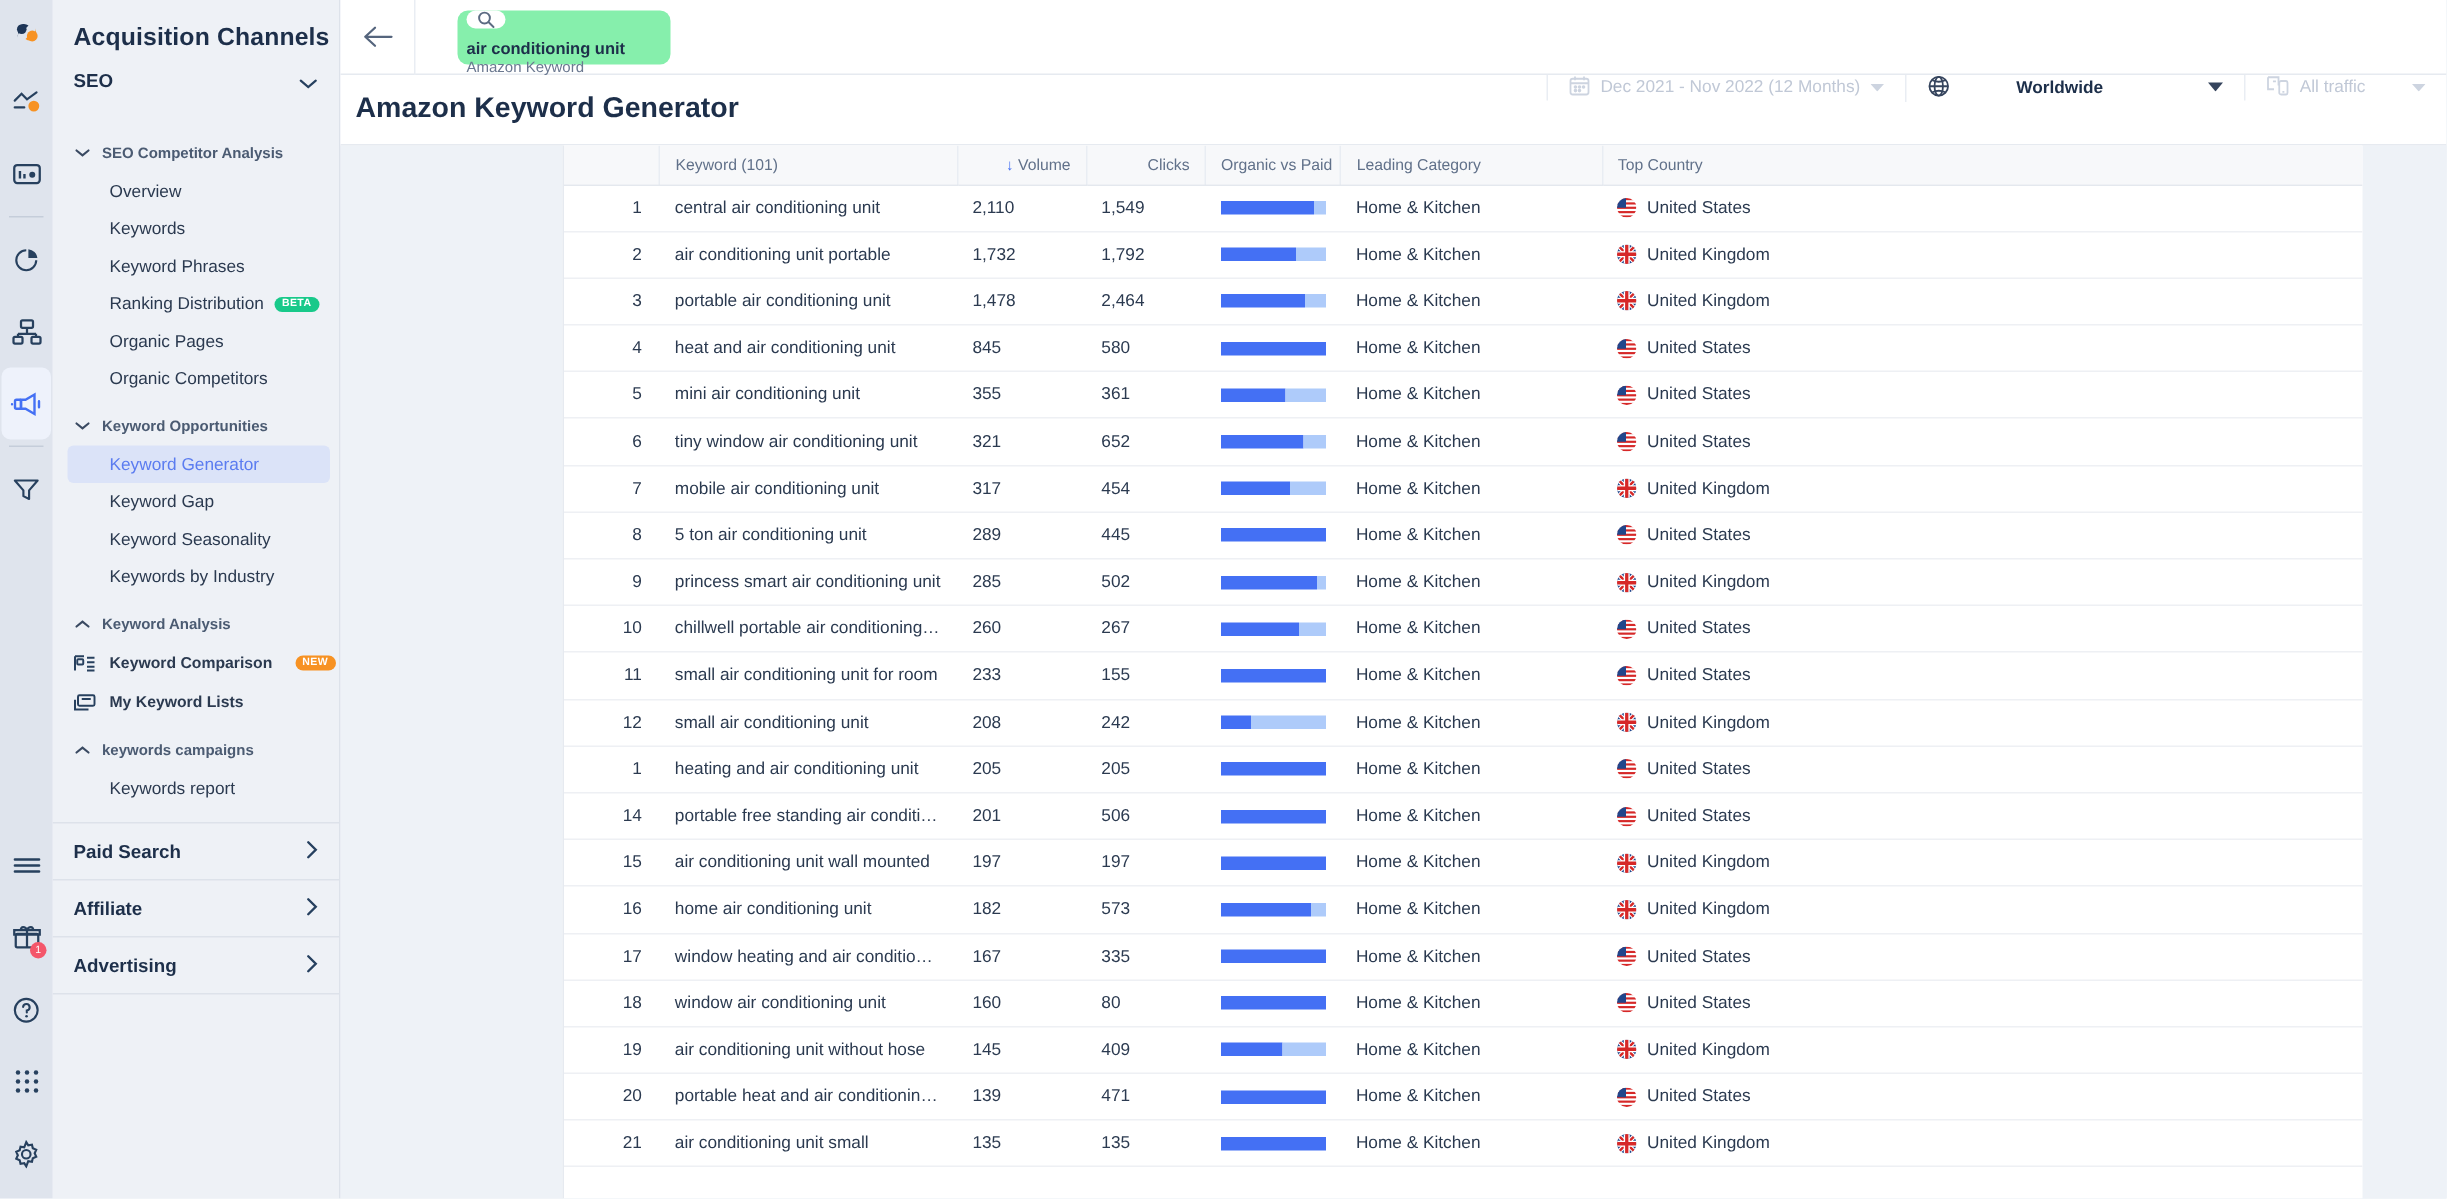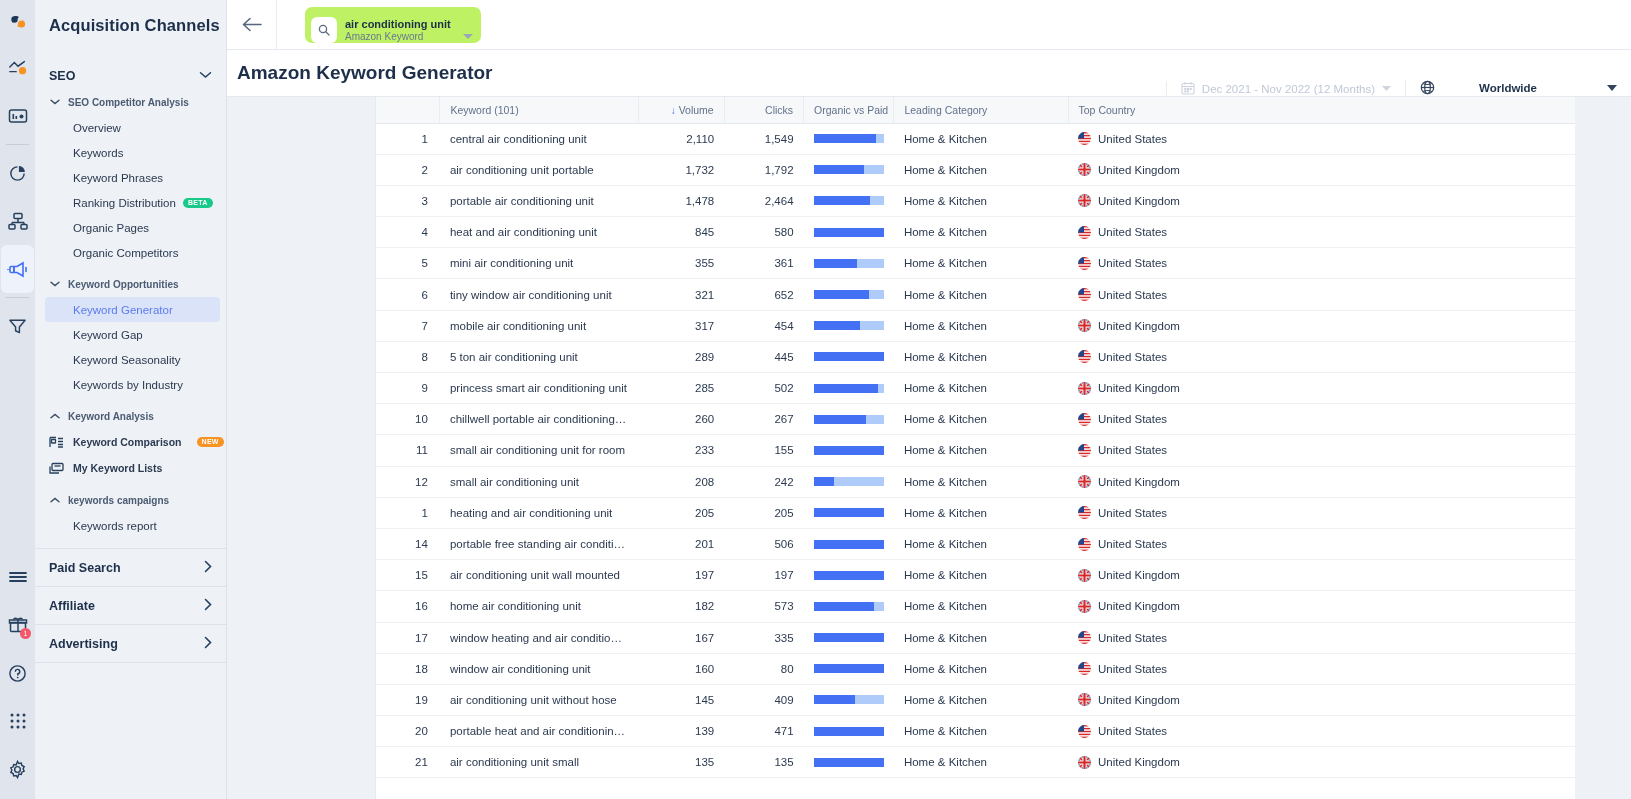--- a/index.html
+++ b/index.html
@@ -48,21 +48,21 @@
     width: 192px; flex: 0 0 192px; height: 799px;
     background: #eef1f6;
     border-right: 1px solid #dde2ea;
     overflow: hidden;
   }
   .side-title {
     font-size: 16.5px; font-weight: bold; color: #1d2f4a;
     padding: 16px 0 0 14px; letter-spacing: .1px;
   }
   .side-section {
-    display: flex; align-items: flex-end; justify-content: space-between;
+    display: flex; align-items: flex-start; justify-content: space-between;
     padding: 0 14px; height: 36px; margin-top: 12px;
   }
   .side-section .lbl { font-size: 12.5px; font-weight: bold; color: #1d2f4a; }
   .chev { color: #26405f; }
 
   .grp-head {
     display: flex; align-items: center; gap: 8px;
     padding: 0 14px 0 14px; height: 26px;
     font-size: 10px; color: #4b5b72; font-weight: bold;
     margin-top: 6px;
@@ -106,38 +106,38 @@
   .main { flex: 1 1 auto; height: 799px; background: #eef2f7; position: relative; }
   .topbar {
     height: 50px; background: #fff; display: flex; align-items: center;
     border-bottom: 1px solid #e6eaf0;
   }
   .back-btn {
     width: 50px; height: 50px; display: flex; align-items: center; justify-content: center;
     color: #55657d; border-right: 1px solid #e9edf3;
   }
   .searchbox {
-    display: flex; align-items: flex-end; gap: 8px;
-    background: #bef264; border-radius: 7px;
-    height: 36px; margin-left: 28px; padding: 0 8px 0 6px; min-width: 142px;
+    display: flex; align-items: flex-start; gap: 8px;
+    background: #86efac; border-radius: 7px;
+    height: 36px; margin-left: 28px; padding: 0 8px 0 6px; min-width: 142px; flex-direction: column;
   }
   .searchbox .sq {
     width: 26px; height: 26px; background: #fff; border-radius: 6px;
     display: flex; align-items: center; justify-content: center; color: #5b6b82;
   }
   .sb-txt .l1 { font-size: 11px; font-weight: bold; color: #1d2f4a; line-height: 13px; }
   .sb-txt .l2 { font-size: 10px; color: #6a7890; line-height: 12px; }
   .sb-caret { color: #9aa6b8; margin-left: 4px; }
 
   .pagehead {
     height: 47px; background: #fff; display: flex; align-items: center;
     border-bottom: 1px solid #e6eaf0; position: relative;
   }
   .pagetitle { font-size: 19px; font-weight: bold; color: #1d2f4a; padding-left: 10px; }
-  .filters { margin-left: auto; display: flex; align-items: flex-end; height: 47px; }
+  .filters { margin-left: auto; display: flex; align-items: flex-start; height: 47px; }
   .filt {
     display: flex; align-items: center; gap: 7px;
     padding: 0 14px; border-left: 1px solid #e9edf3;
     font-size: 11.5px; color: #c0c8d6;
   }
   .filt.active { color: #1d2f4a; font-weight: bold; gap: 44px; }
   .filt .dd { color: #c0c8d6; font-size: 8px; }
   .filt.active .dd { color: #35445d; }
   .filt.wide { min-width: 122px; }
 
@@ -155,21 +155,21 @@
     border-bottom: 1px solid #e4e8ee; border-right: 1px solid #e9edf3;
     text-align: left; padding: 0 10px; white-space: nowrap;
   }
   thead th.num { text-align: right; }
   thead th:last-child { border-right: none; }
   tbody td {
     height: 31.2px; font-size: 11.5px; color: #2b3a50;
     border-bottom: 1px solid #eef0f4; padding: 0 10px; white-space: nowrap;
     overflow: hidden; text-overflow: ellipsis;
   }
-  td.num { text-align: right; }
+  td.num { }
   td.idx { text-align: right; color: #2b3a50; padding-right: 12px; }
   .sortico { color: #4470f4; font-size: 10px; margin-right: 3px; }
 
   .c-idx { width: 58px; }
   .c-kw  { width: 180px; }
   .c-vol { width: 78px; }
   .c-clk { width: 72px; }
   .c-ovp { width: 82px; }
   .c-cat { width: 158px; }
   .c-ctr { width: 460px; }
@@ -470,20 +470,36 @@
                 <path d="M3.2 3.5q4.3 2 8.6 0M3.2 11.5q4.3-2 8.6 0"></path>
               </svg>
           </span>
           <span style="margin-right:26px">Worldwide</span>
           <span class="dd" style="margin-left:auto">
             <svg width="10" height="7" viewBox="0 0 10 7" fill="#35445d">
                 <path d="M0 1h10L5 7z"></path>
               </svg>
           </span>
         </div>
+        <div class="filt wide">
+          <span>
+            <svg width="15" height="14" viewBox="0 0 15 14" fill="none" stroke="#cdd4e0" stroke-width="1.2">
+                <path d="M1 1.5h7v5.5M1 1.5v8h4"></path>
+                <path d="M4.3 4.3h2"></path>
+                <rect x="8.5" y="4" width="5.5" height="9" rx="1.2"></rect>
+                <path d="M10.6 11.2h1.3"></path>
+              </svg>
+          </span>
+          <span>All traffic</span>
+          <span class="dd" style="margin-left:24px">
+            <svg width="9" height="6" viewBox="0 0 9 6" fill="#cdd4e0">
+                <path d="M0 1h9L4.5 6z"></path>
+              </svg>
+          </span>
+        </div>
       </div>
     </div>
 
     <div class="rightfill"></div>
 
     <div class="tablewrap">
       <table>
         <thead>
           <tr>
             <th class="c-idx"></th>

